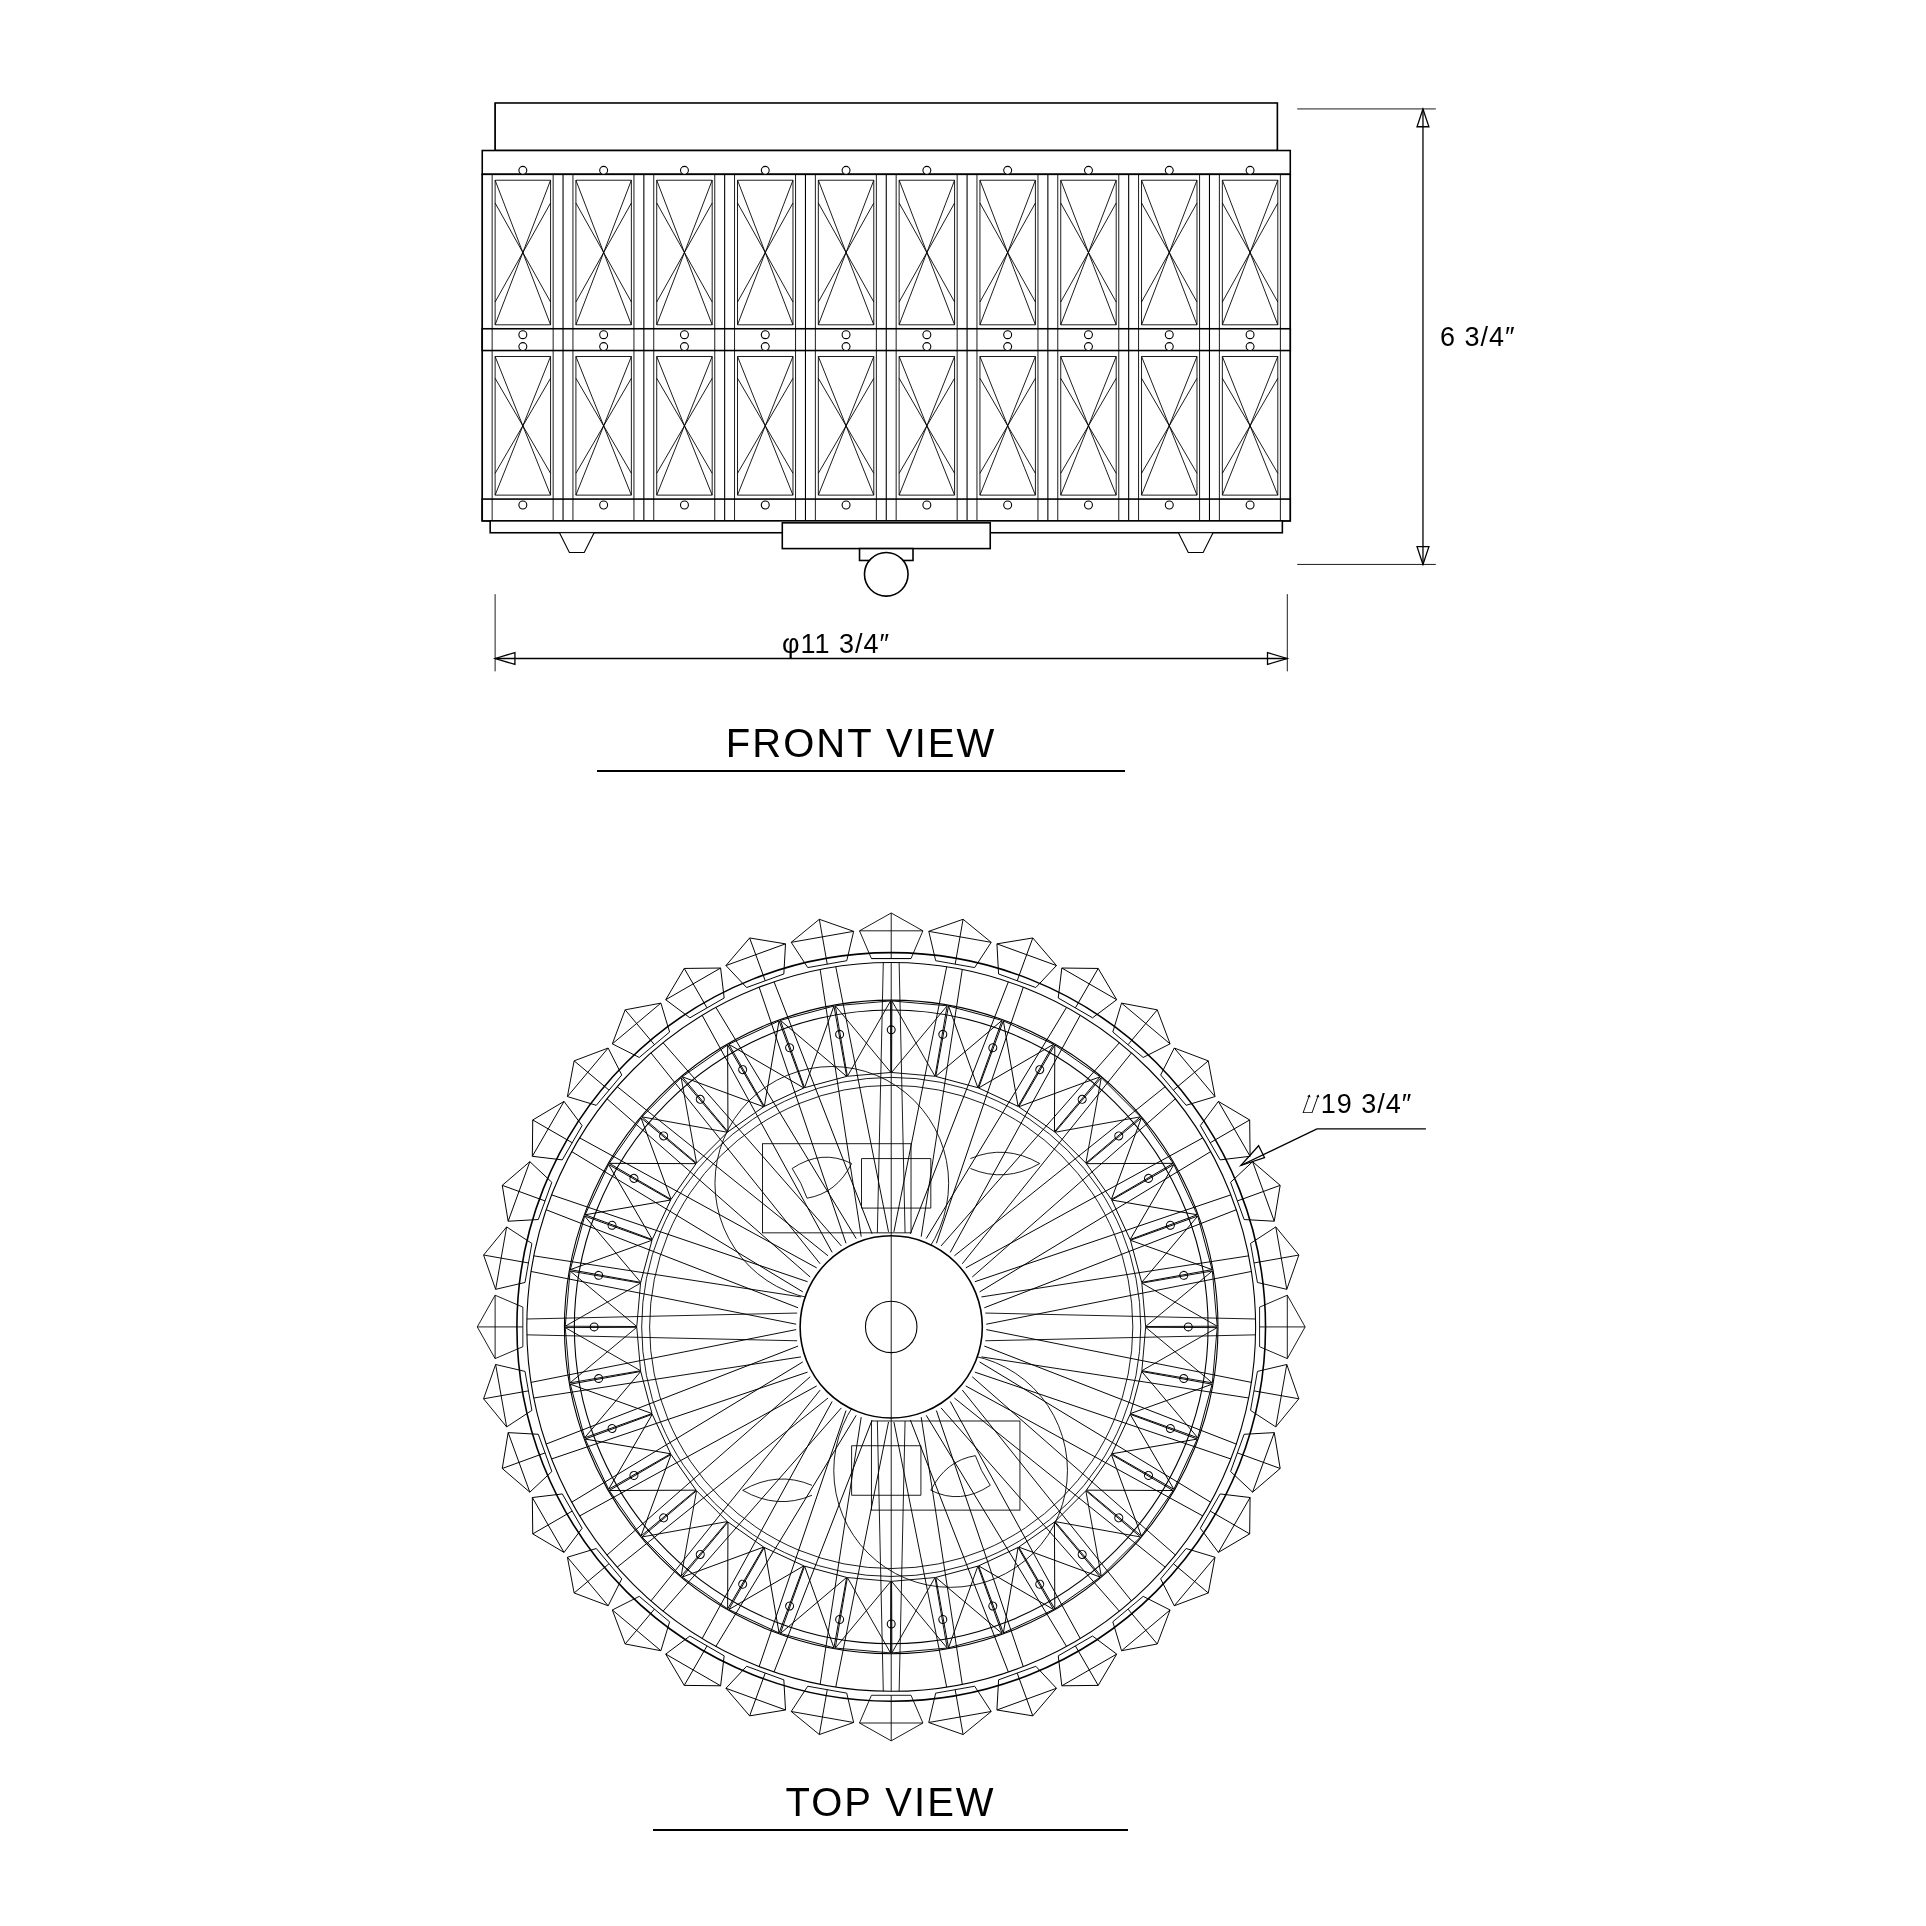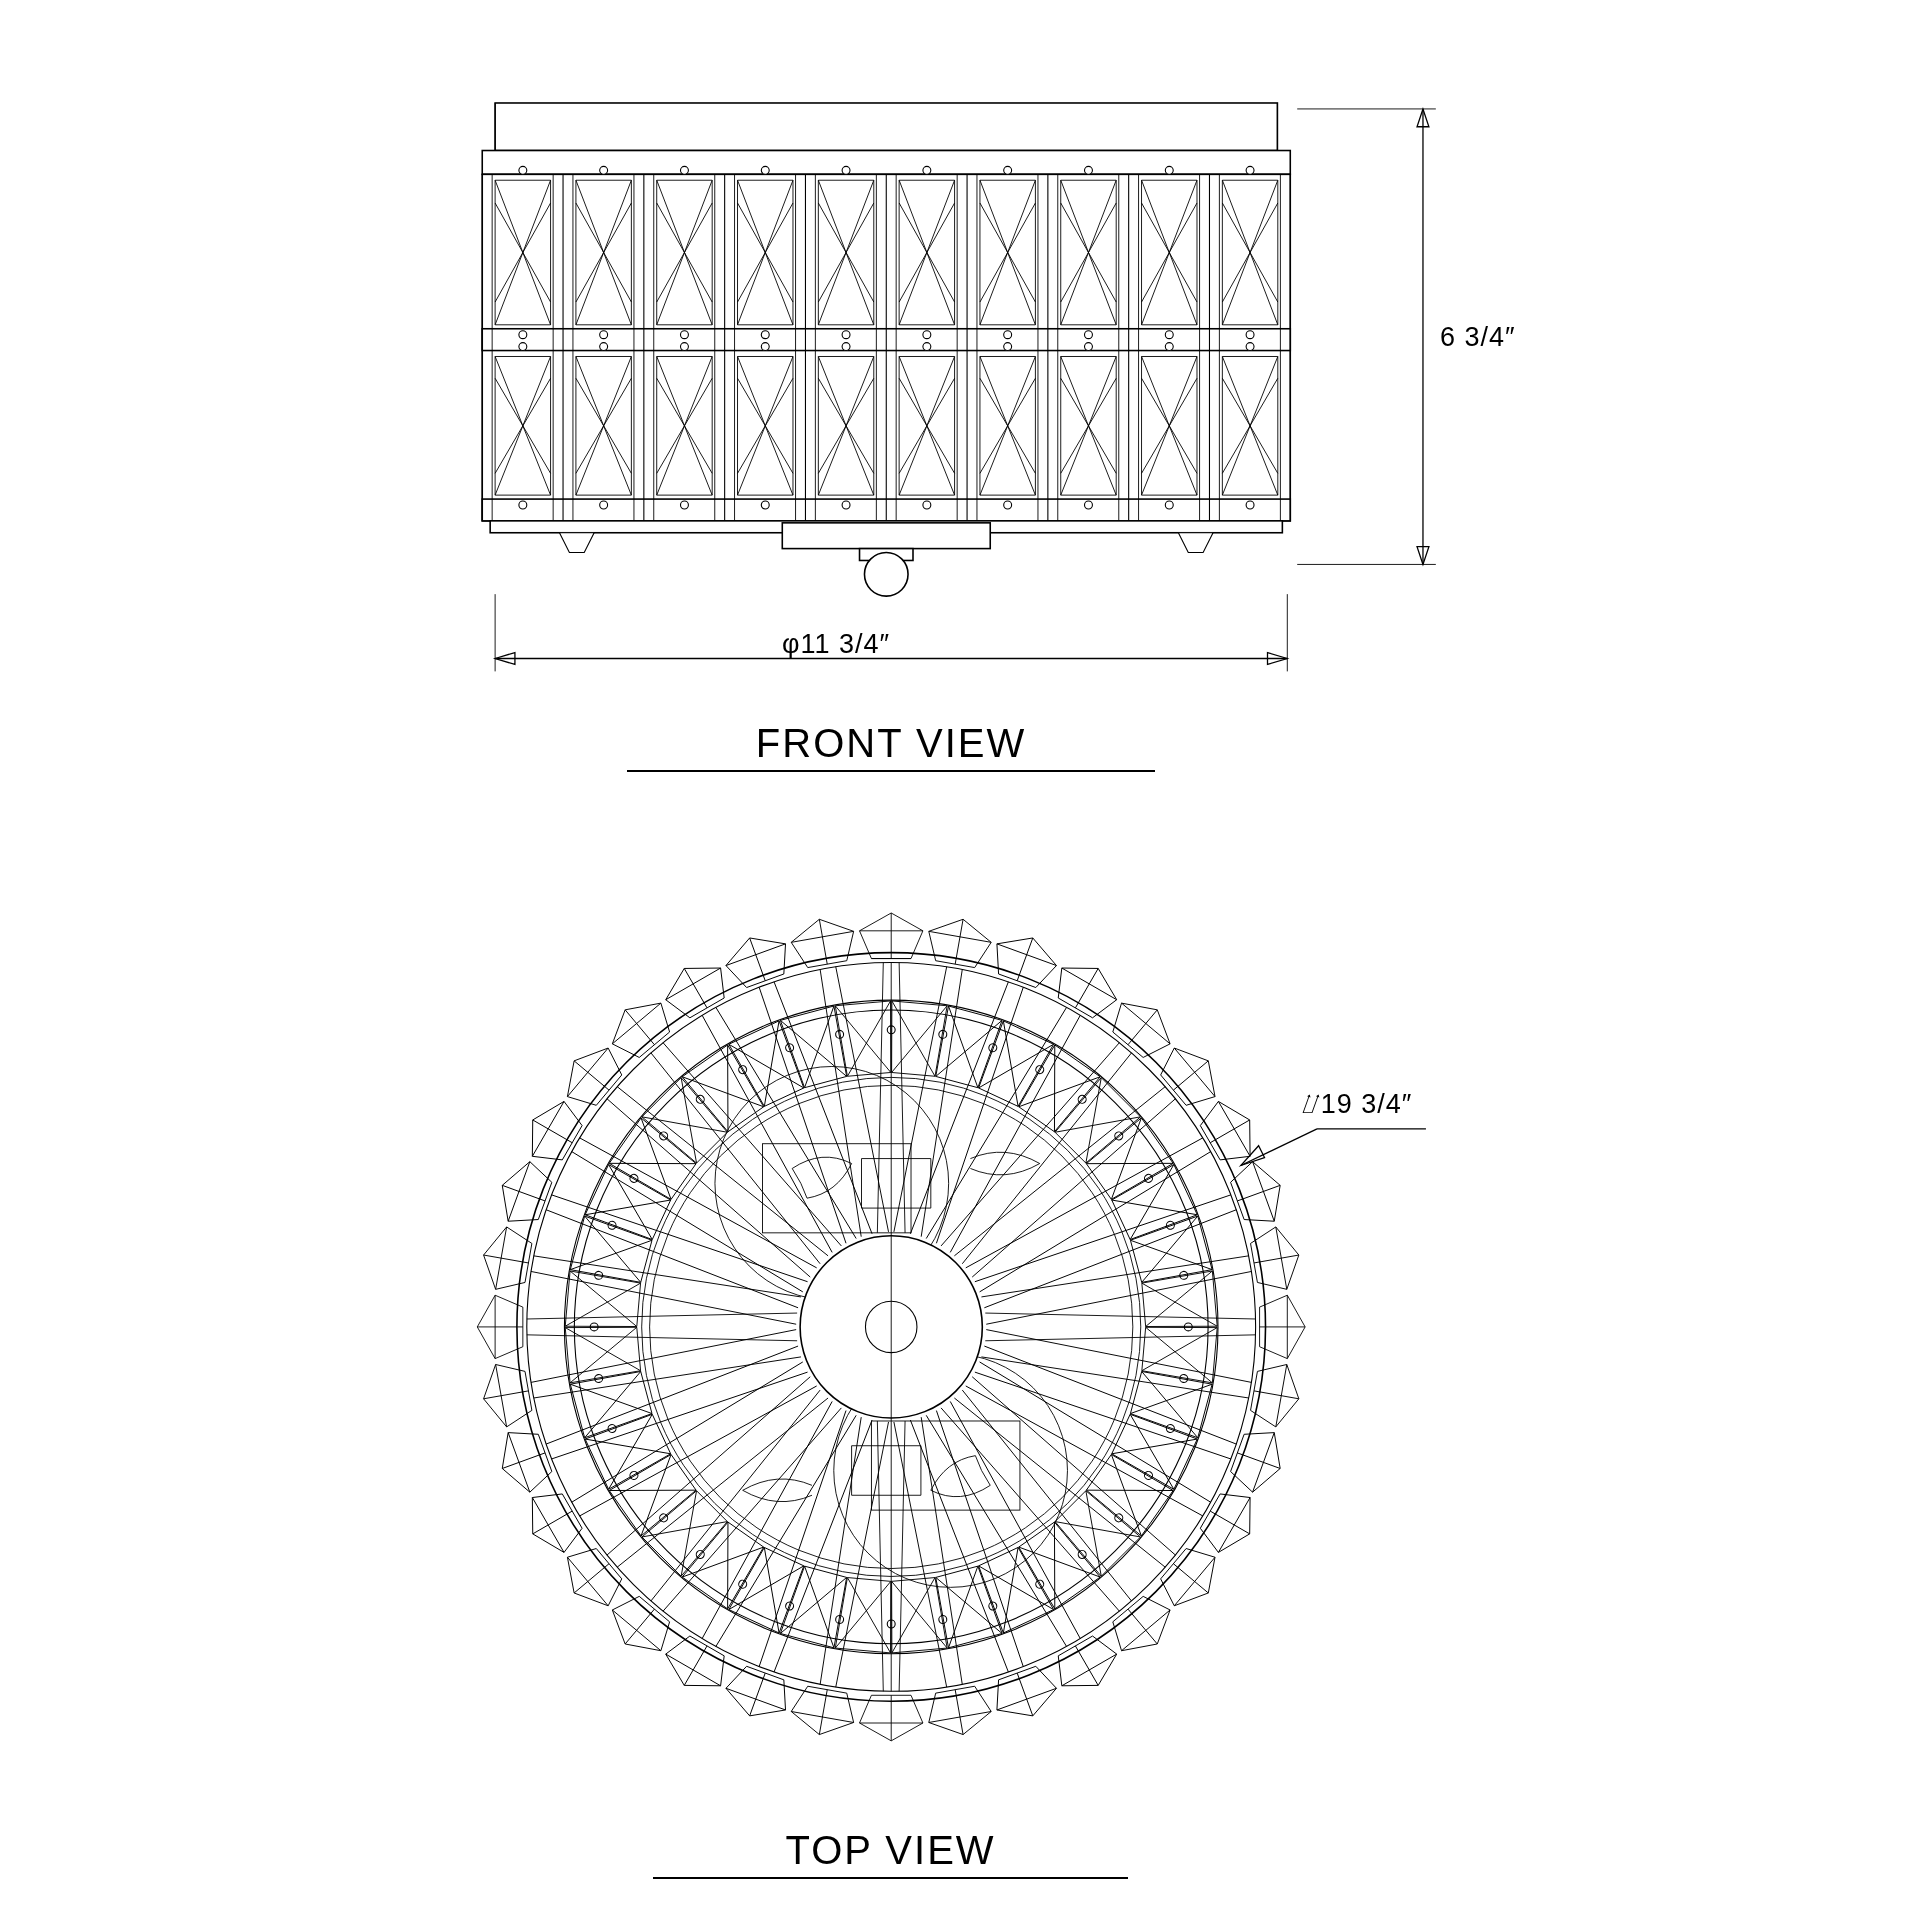--- a/index.html
+++ b/index.html
@@ -713,24 +713,24 @@
     </g>
 
   </svg>
 
   <div class="dim-text" style="left:1440px; top:322px;">6  3/4″</div>
 
   <div class="dim-text" style="left:782px; top:629px;">φ11  3/4″</div>
 
   <div class="dim-text" style="left:1302px; top:1089px;">⌰19  3/4″</div>
 
-  <div class="view-label" style="left:627px; top:721px; width:528px;">
+  <div class="view-label" style="left:597px; top:721px; width:528px;">
     <span>FRONT  VIEW</span>
     <span class="underline"></span>
   </div>
 
-  <div class="view-label" style="left:653px; top:1828px; width:475px;">
+  <div class="view-label" style="left:653px; top:1780px; width:475px;">
     <span>TOP  VIEW</span>
     <span class="underline"></span>
   </div>
 
 </div>
 
 
 </body></html>

